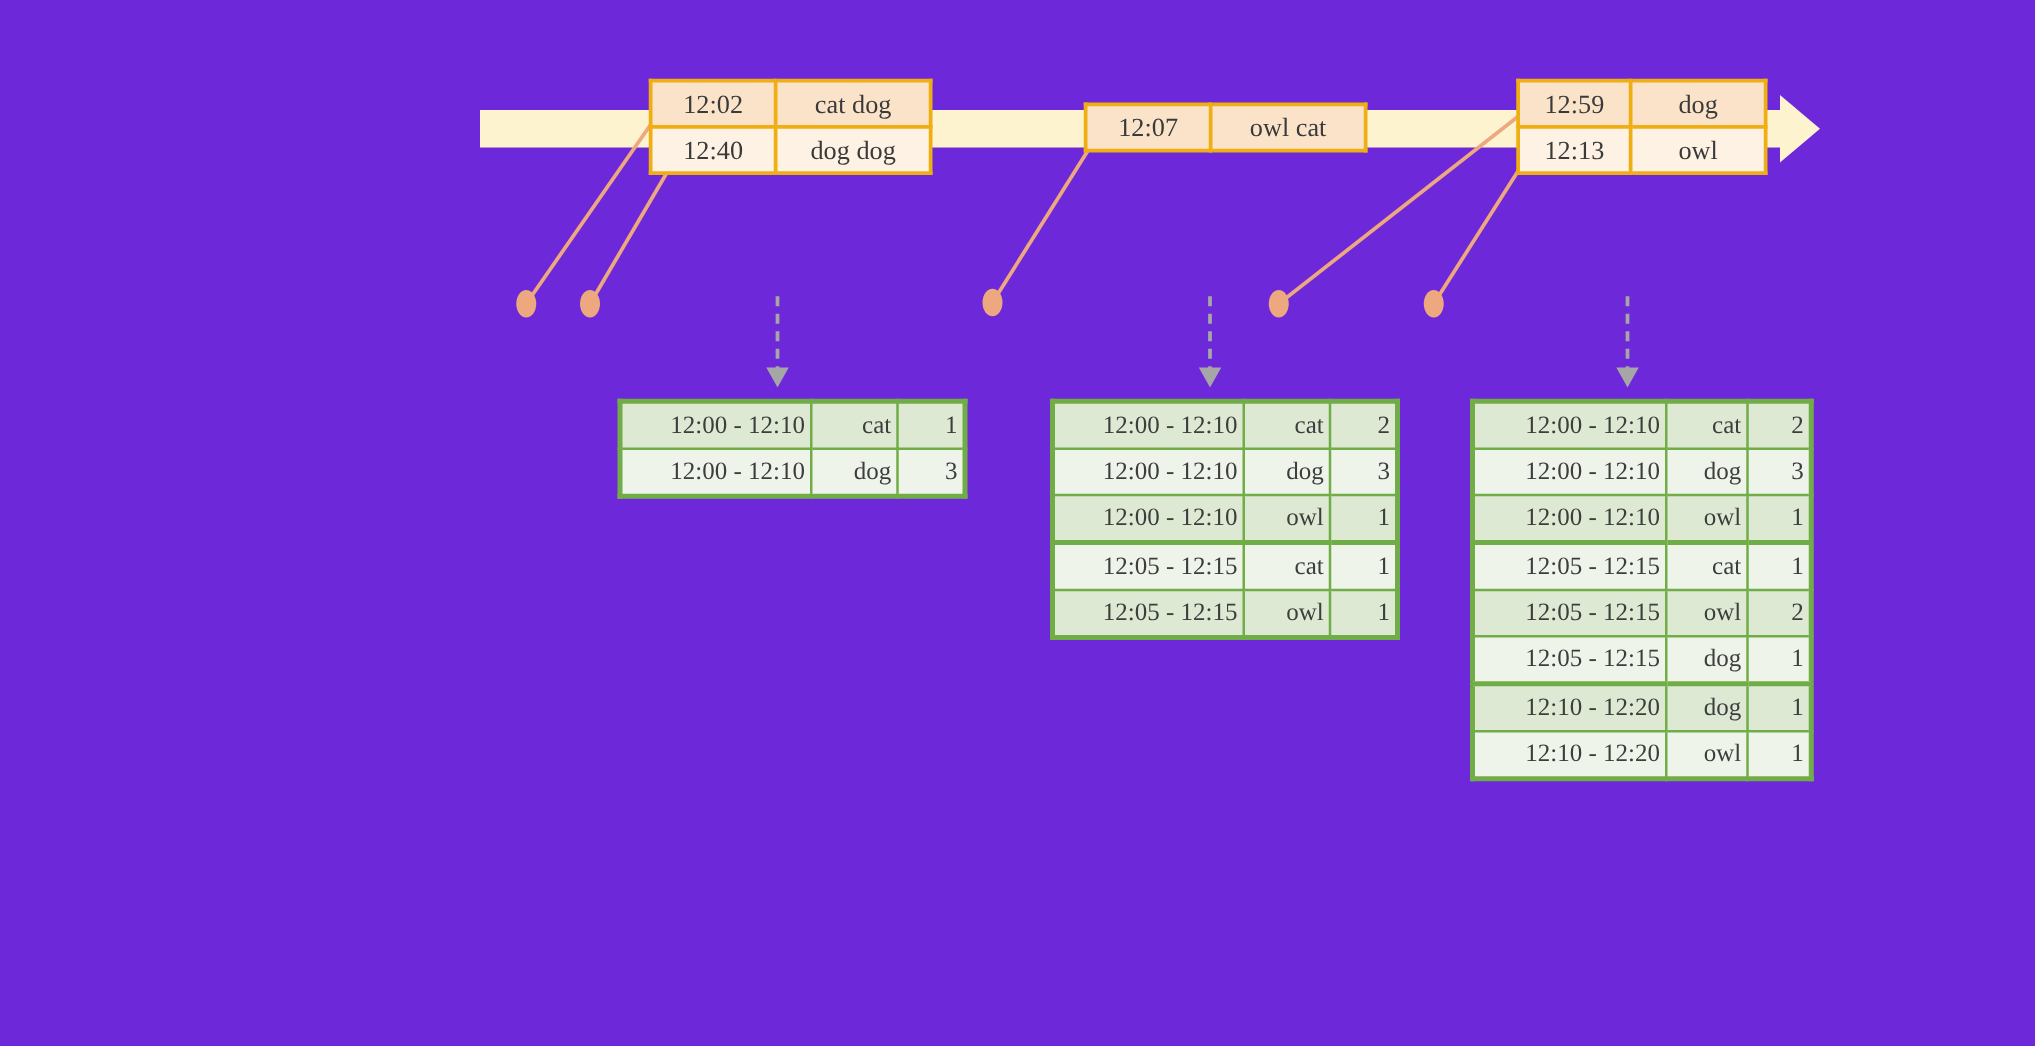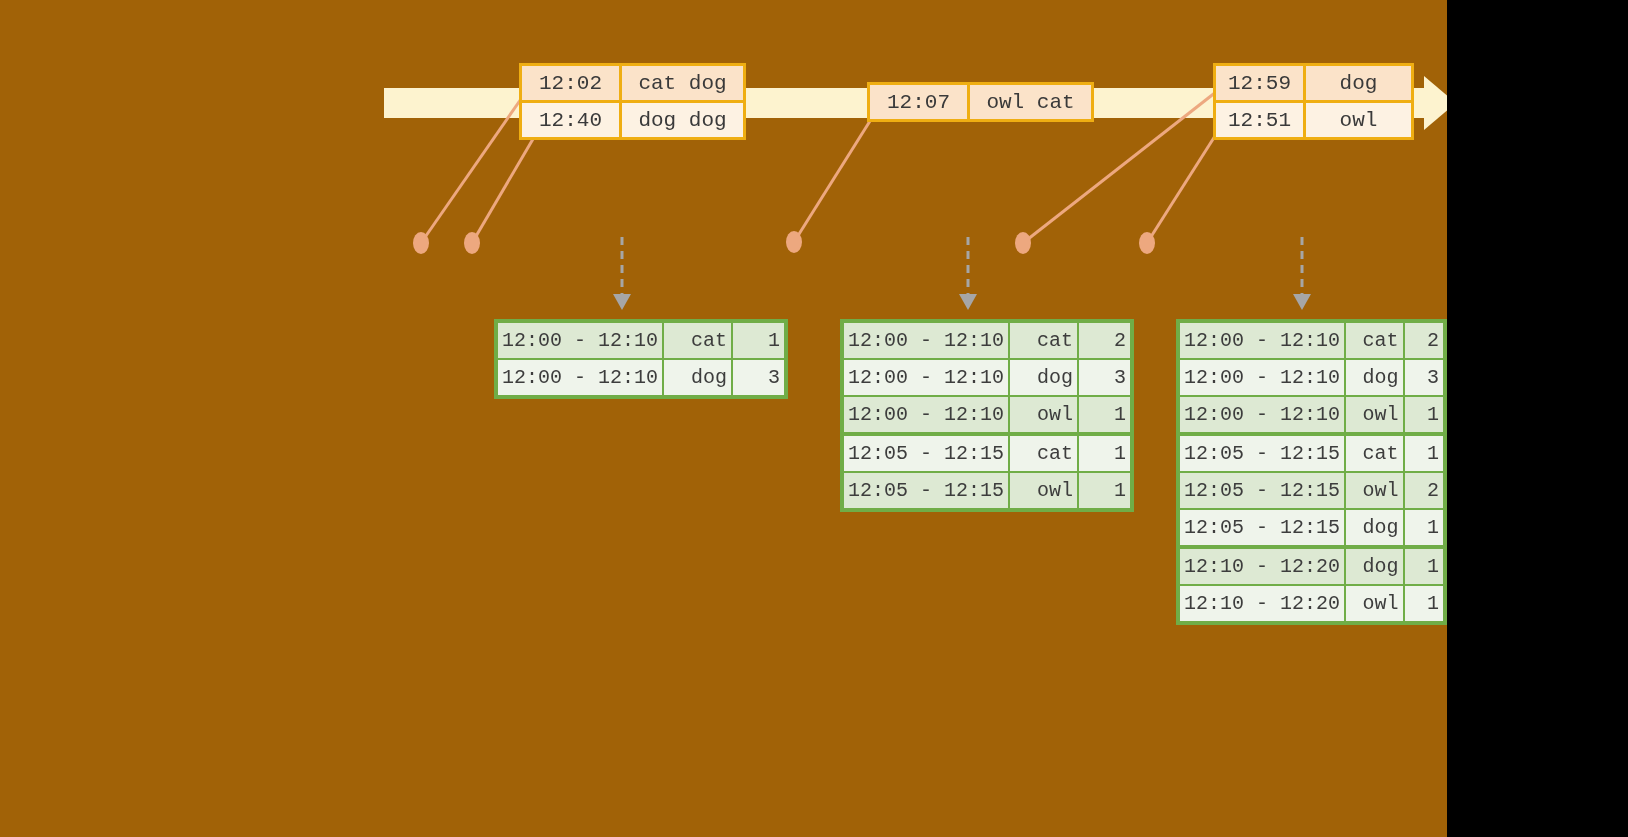--- a/index.html
+++ b/index.html
@@ -1,18 +1,18 @@
 <!DOCTYPE html>
 <html><head>
 <meta charset="utf-8">
 <style>
   html,body{margin:0;padding:0;background:#000;}
   #stage{
-    position:relative;width:1447px;height:837px;background:#a16207;overflow:hidden;
-    font-family:Liberation Mono, monospace;
+    position:relative;width:1628px;height:837px;background:#6d28d9;overflow:hidden;
+    font-family:Liberation Serif, serif;
   }
   #overlay{position:absolute;left:0;top:0;z-index:0;}
 
   
   .event-table{
     position:absolute;z-index:2;border-collapse:collapse;table-layout:fixed;
   }
   .event-table td{
     border:3px solid #efae12;height:34px;padding:0 6px;
     text-align:center;vertical-align:middle;
@@ -103,21 +103,21 @@
   </tbody>
     </table>
 
   <table id="event-c" class="event-table narrow">
     <tbody>
         <tr class="row-dark">
       <td class="t-time">12:59</td>
       <td class="t-words">dog</td>
     </tr>
     <tr class="row-light">
-      <td class="t-time">12:51</td>
+      <td class="t-time">12:13</td>
       <td class="t-words">owl</td>
     </tr>
   </tbody>
     </table>
 
   <table id="result-1" class="result-table">
     <tbody>
         <tr class="g-dark">
       <td class="r-window">12:00 - 12:10</td>
       <td class="r-word">cat</td>

